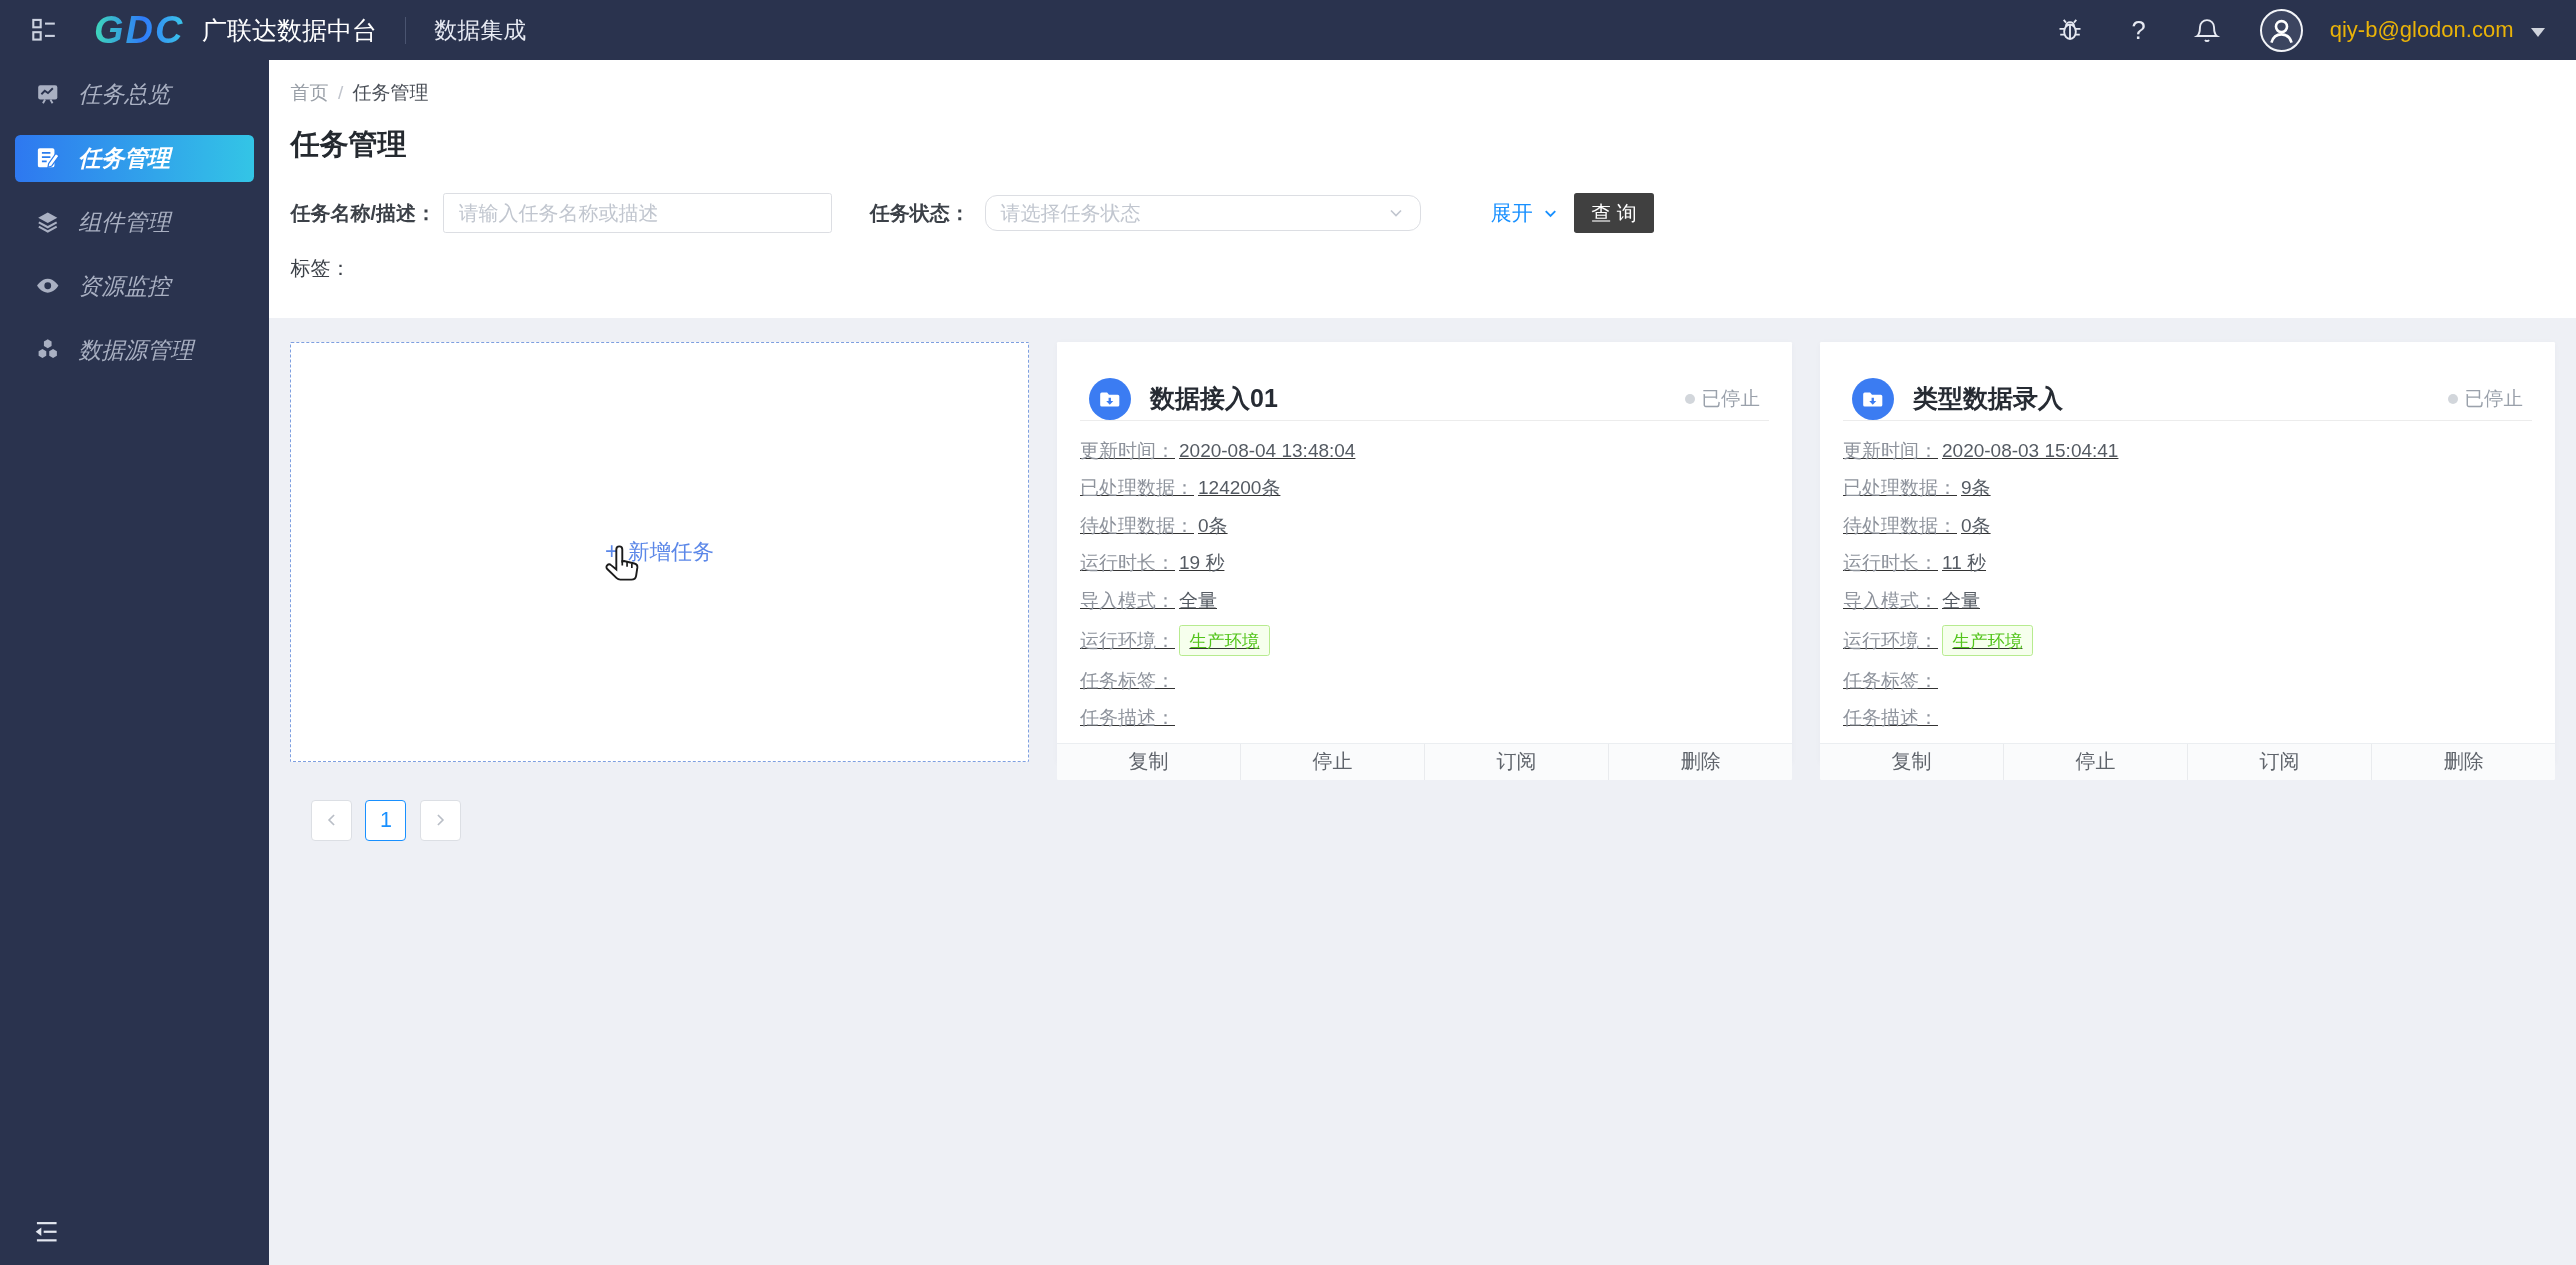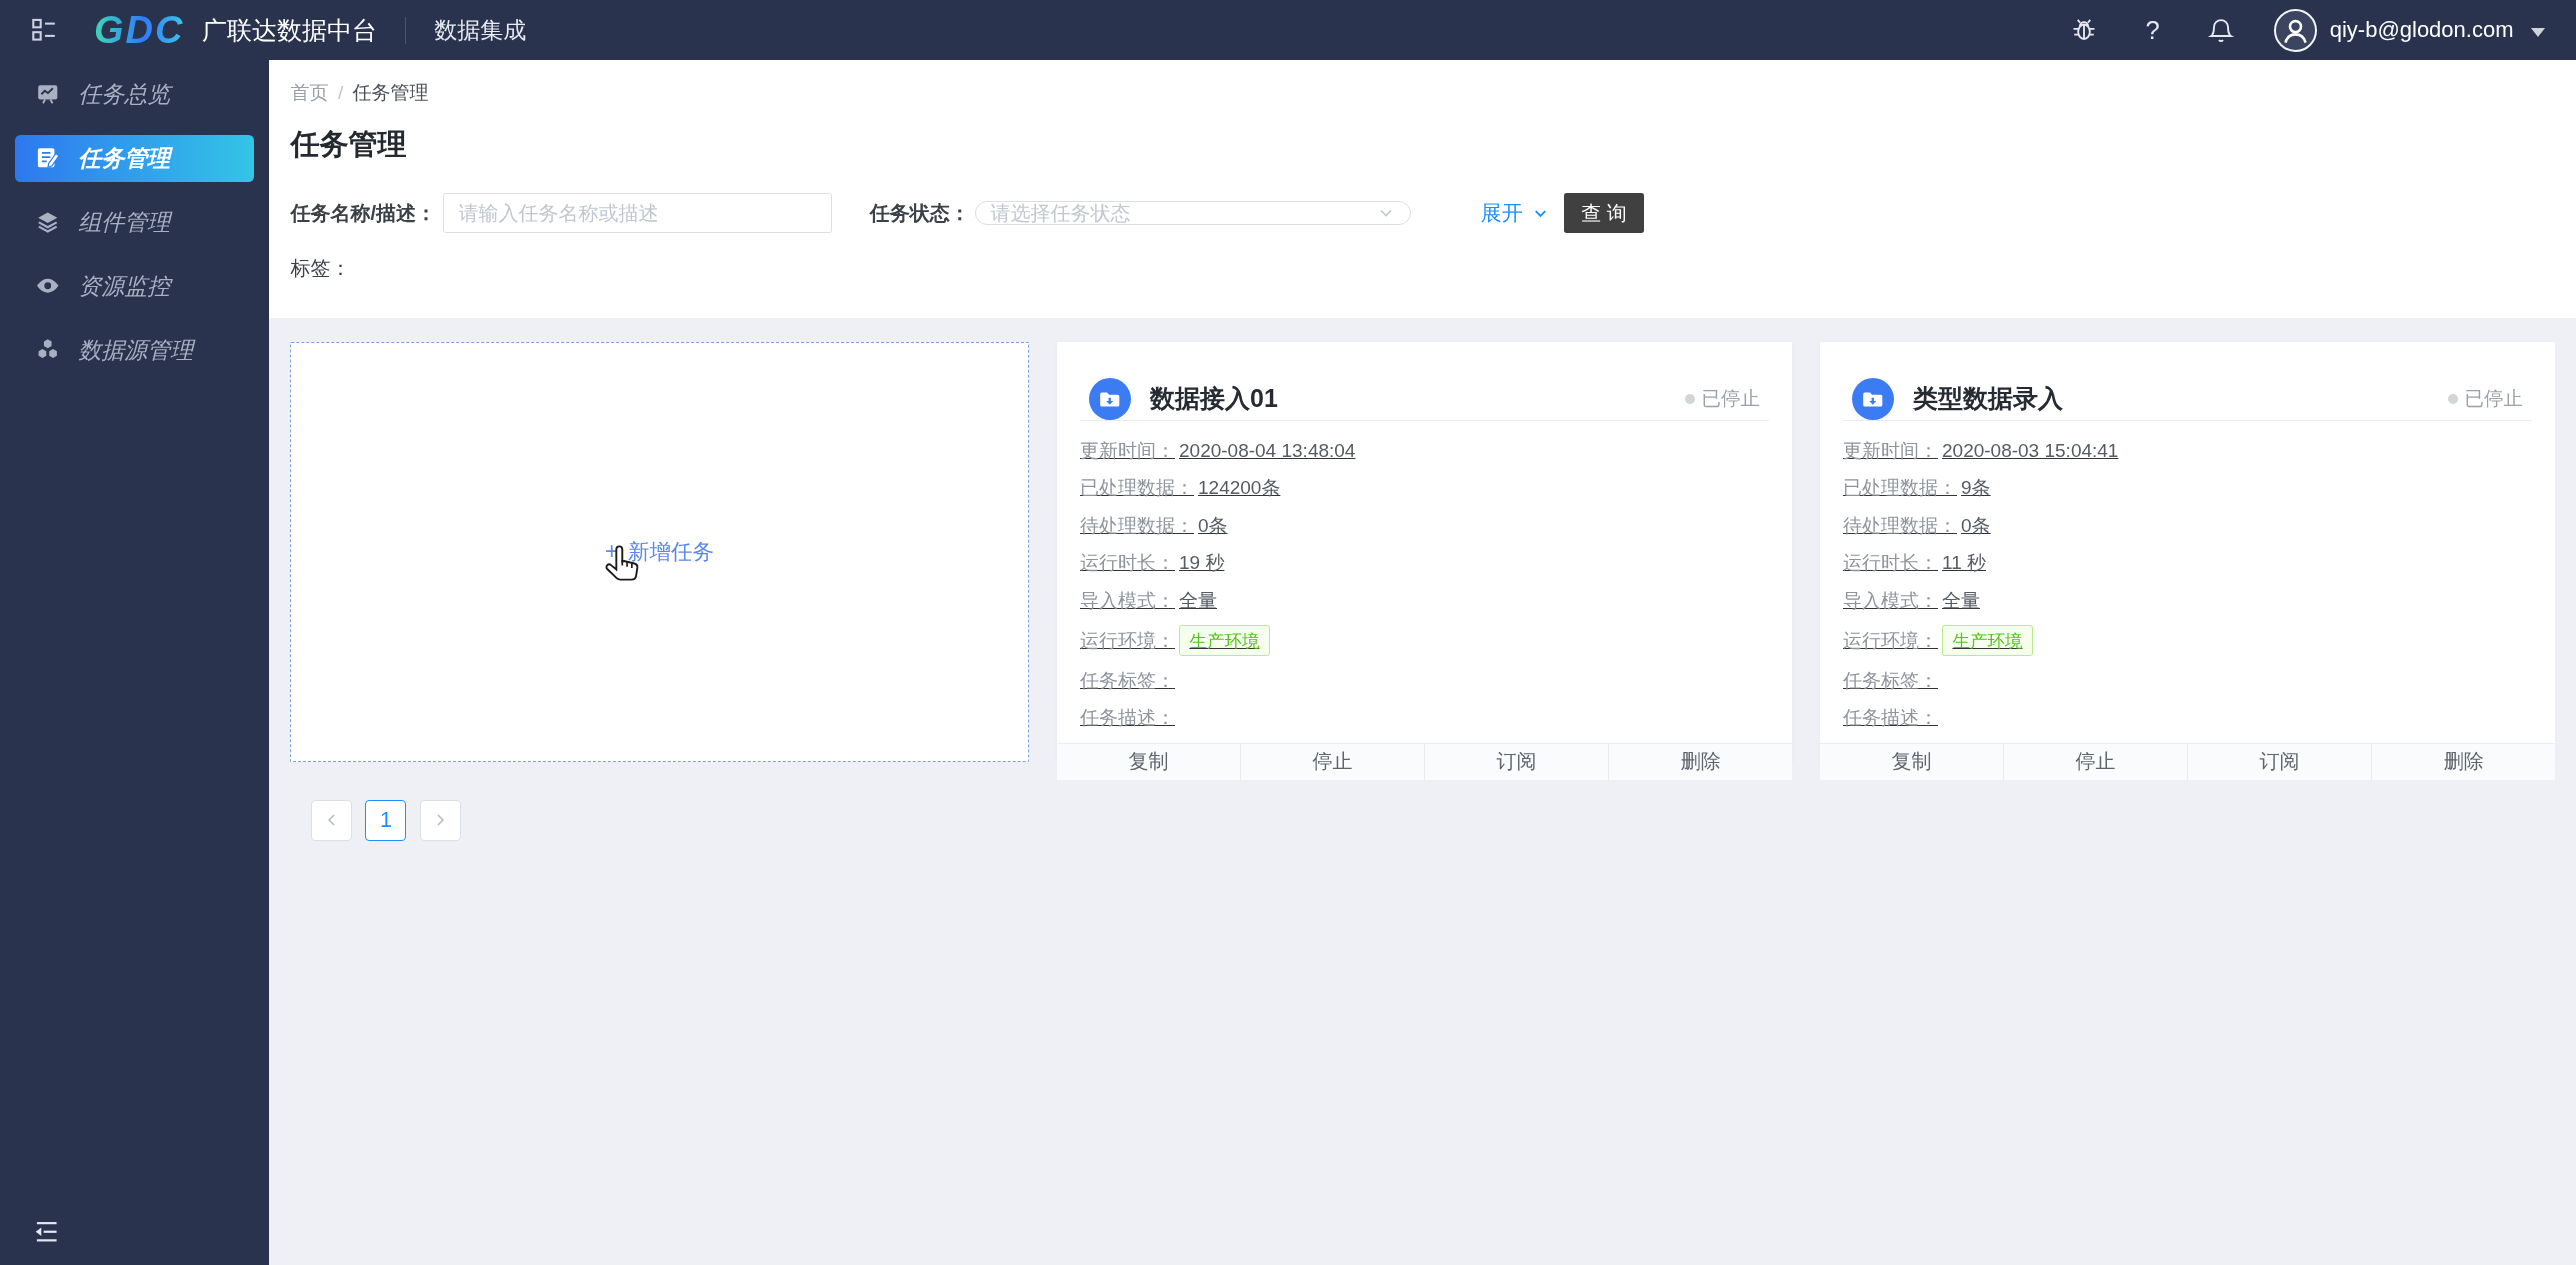--- a/index.html
+++ b/index.html
@@ -22,21 +22,21 @@
   .product-name { margin-left:17.5px; font-size:25px; color:#ffffff; font-weight:500; }
   .header-divider { width:1.3px; height:27px; background:#4a5470; margin:0 28px; }
   .module-name { font-size:23px; color:#e8ebf4; cursor:pointer; }
   .header-spacer { flex:1; }
   .header-icon { width:29.5px; height:29.5px; color:#e6e9f2; margin-left:39px; cursor:pointer; display:flex; align-items:center; justify-content:center; }
   .help-icon { font-size:25.5px; color:#e6e9f2; font-weight:400; }
   .avatar {
     width:43px; height:43px; border-radius:50%; border:2px solid #f2f4f8; background:#3c4560;
     margin-left:38px; display:flex; align-items:center; justify-content:center; overflow:hidden; cursor:pointer;
   }
-  .user-email { margin-left:13px; font-size:22px; color:#ffffff; cursor:pointer; }
+  .user-email { margin-left:27px; font-size:22px; color:#eab308; cursor:pointer; }
   .caret-down {
     margin:4px 31px 0 17.5px; width:0; height:0; cursor:pointer;
     border-left:7.4px solid transparent; border-right:7.4px solid transparent; border-top:9.4px solid #cfd3dc;
   }
   
   .sidebar {
     position:absolute; top:60px; left:0; bottom:0; width:269px; background:#2a334e; z-index:10;font-style:italic;
   }
   .nav { padding-top:10.7px; }
   .nav-item {
@@ -58,23 +58,23 @@
   .page-title { margin-top:19px; font-size:29px; font-weight:700; color:#24292f; }
   .filter-row { margin-top:28px; display:flex; align-items:center; }
   .filter-label { font-size:20px; color:#3c4148; font-weight:700; white-space:nowrap; }
   .text-input {
     width:389px; height:40px; border:1.3px solid #dcdee3; border-radius:2.7px; background:#fff;
     font-size:20px; padding:0 14.8px; color:#3c4148; outline:none;
     font-family:"Liberation Sans","DejaVu Sans",sans-serif;
   }
   .text-input::placeholder { color:#c1c6cf; }
   .select-box {
-    width:436px; height:24px; border:1.3px solid #dcdee3; border-radius:12px; background:#fff;
+    width:436px; height:36px; border:1.3px solid #dcdee3; border-radius:12px; background:#fff;
     display:flex; align-items:center; justify-content:space-between; padding:0 13.4px 0 14.8px; cursor:pointer;
-    margin-left:5px;
+    margin-left:15px;
   }
   .select-placeholder { font-size:20px; color:#c1c6cf; }
   .chevron-icon { width:20px; height:20px; color:#c1c6cf; }
   .status-filter-label { margin-left:38px; }
   .name-input { margin-left:6.7px; }
   .expand-link { margin-left:70px; display:flex; align-items:center; color:#1890ff; font-size:21px; cursor:pointer; }
   .expand-link .chevron-icon { color:#1890ff; margin-left:8px; width:19px; height:19px; }
   .search-button {
     margin-left:14px; min-width:75px; height:40px; background:#404040; color:#ffffff; border:none;
     border-radius:2.7px; font-size:20px; cursor:pointer; padding:0 17.5px;

